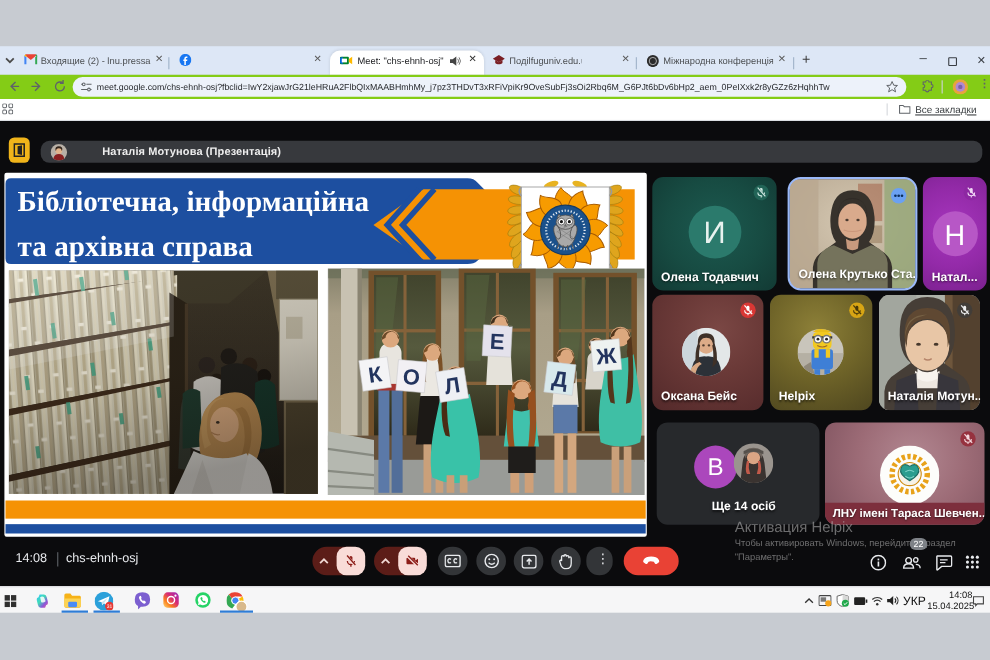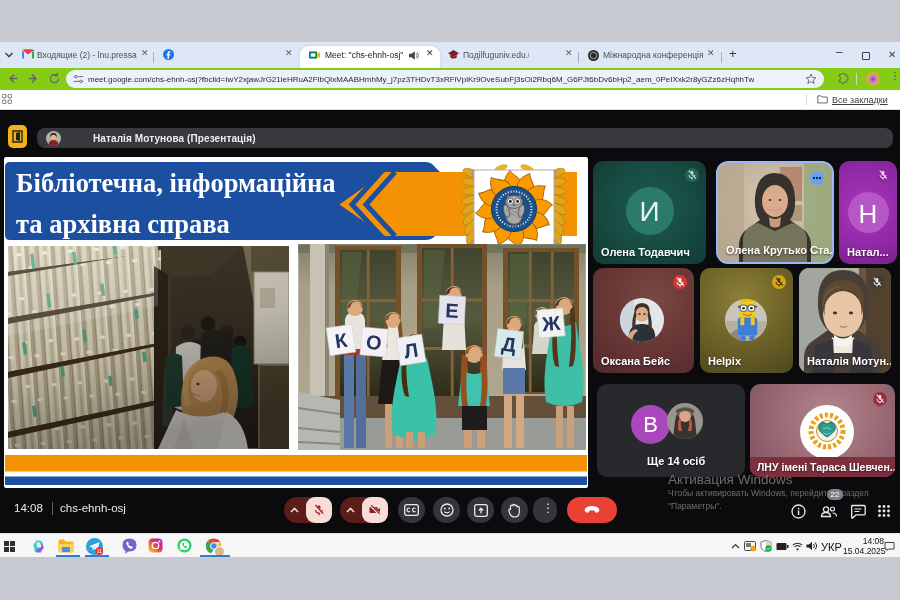--- a/index.html
+++ b/index.html
@@ -588,21 +588,21 @@
           <g stroke="#f4d9de" stroke-width="1" fill="#f4d9de">
             <rect x="5.7" y="3" width="2.6" height="4.6" rx="1.3" stroke="none"></rect>
             <path d="M4 7 a3 3 0 0 0 6 0 M7 10 v1.6" fill="none"></path>
             <path d="M3.8 2.6 L10.8 10.6" stroke="#f4d9de" stroke-width="1.1" fill="none"></path>
           </g>
         </svg></div>
       <div class="abs" style="left:0;bottom:0;width:100%;height:20px;background:#7d2f3d;border-radius:0 0 10px 10px;"></div>
       <div class="tname" style="left:7px;bottom:4px;font-size:10.5px;">ЛНУ імені Тараса Шевчен...</div>
     </div>
 
-    <div class="wm" style="left:668px;top:362px;font-size:13.5px;">Активация Windows</div>
+    <div class="wm" style="left:668px;top:362px;font-size:13.5px;">Активация Helpix</div>
     <div class="wm" style="left:668px;top:378px;font-size:8.5px;">Чтобы активировать Windows, перейдите в раздел</div>
     <div class="wm" style="left:668px;top:391px;font-size:8.5px;">"Параметры".</div>
 
     <div class="abs" style="left:284px;top:387px;width:48px;height:26px;background:#5c1d18;border-radius:13px;"></div>
     <div class="abs" style="left:306px;top:387px;width:26px;height:26px;background:#f9dcd8;border-radius:9px;"></div>
     <svg class="abs" style="left:289px;top:396px" width="11" height="8" viewBox="0 0 11 8">
       <path d="M2 6 L5.5 2.5 L9 6" stroke="#f0d8d4" stroke-width="1.6" fill="none"></path>
     </svg>
     <svg class="abs" style="left:312px;top:393px" width="14" height="14" viewBox="0 0 14 14">
       <g stroke="#8c1d18" stroke-width="1.2" fill="#8c1d18">

